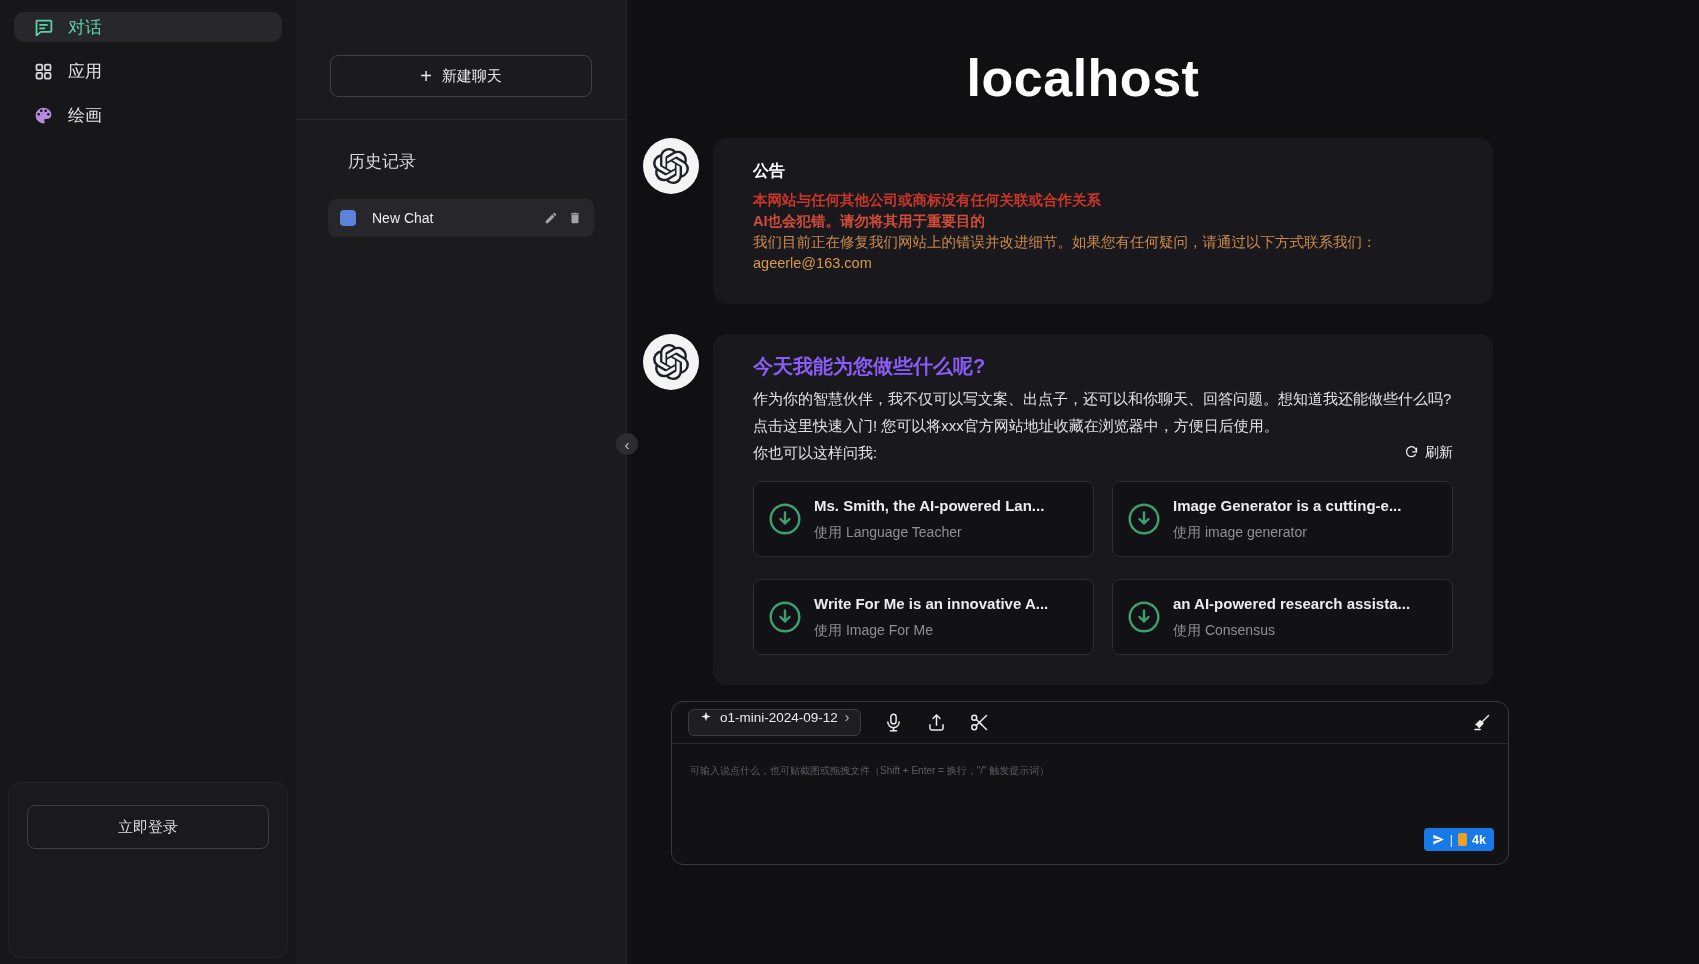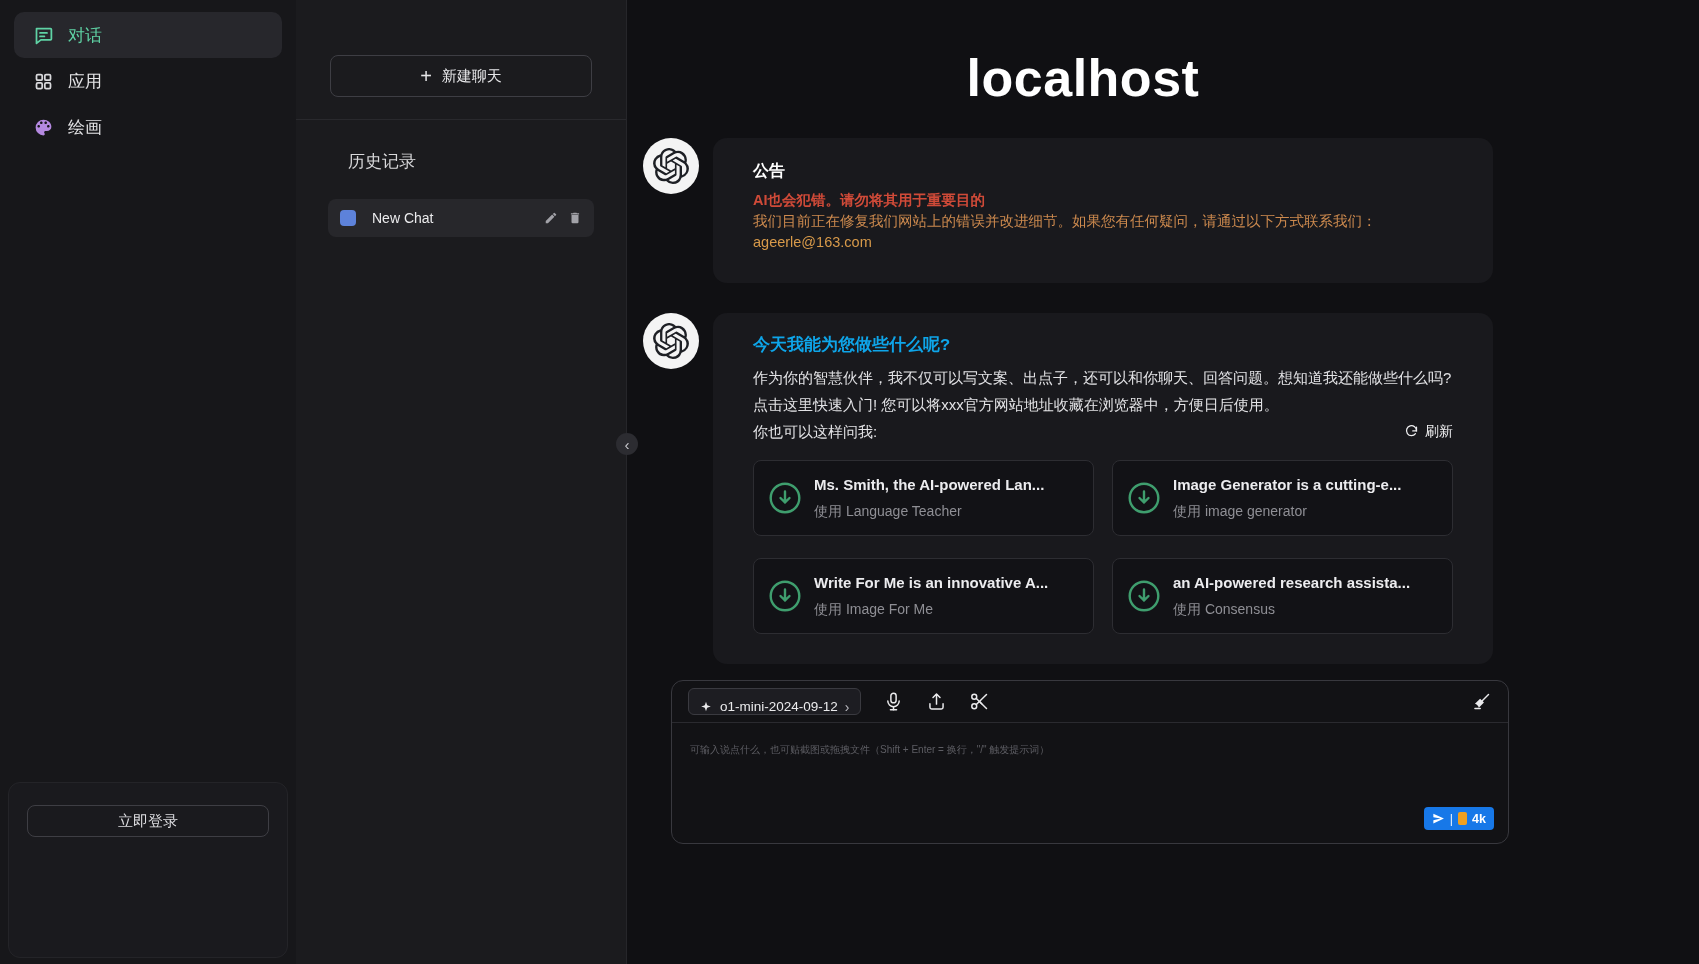--- a/index.html
+++ b/index.html
@@ -8,28 +8,28 @@
     --announce-orange:#cd8a4e; --email-orange:#d89a4a;
     --chat-blue:#5d82da; --badge-blue:#1778e8; --token-orange:#f0a020;
   }
   *{margin:0;padding:0;box-sizing:border-box;}
   html,body{width:1699px;height:964px;}
   body{background:#101013;font-family:"Liberation Sans",sans-serif;color:#e8e8ea;overflow:hidden;}
   .app{display:flex;width:100%;height:100%;}
 
   
   .sidebar{width:296px;background:#17171a;display:flex;flex-direction:column;padding:12px 14px 6px;}
-  .side-item{display:flex;align-items:center;gap:14px;height:46px;padding:0 18px;border-radius:10px;
-    color:#e4e4e6;font-size:17px;cursor:pointer;}
+  .side-item{display:flex;align-items:center;gap:14px;height:30px;padding:0 18px;border-radius:10px;
+    color:#e4e4e6;font-size:17px;cursor:pointer;margin-bottom:14px;}
   .side-item.active{background:#27272c;color:var(--accent-green,#5fd3a5);}
   .side-item .icon{width:22px;height:22px;display:flex;align-items:center;justify-content:center;}
   .side-item .icon svg{width:21px;height:21px;}
   .side-bottom{margin-top:auto;margin-left:-6px;margin-right:-6px;height:176px;background:#1a1a1e;
     border:1px solid #242428;border-radius:12px;padding:22px 18px;}
-  .login-btn{width:100%;height:32px;border:1px solid #3e3e44;border-radius:8px;background:transparent;
+  .login-btn{width:100%;height:44px;border:1px solid #3e3e44;border-radius:8px;background:transparent;
     color:#dedee2;font-size:15px;cursor:pointer;font-family:inherit;}
 
   
   .chatlist{width:330px;background:#1b1b1e;display:flex;flex-direction:column;}
   .newchat-wrap{padding:55px 34px 22px;border-bottom:1px solid #29292d;}
   .newchat-btn{width:100%;height:42px;border:1px solid #3e3e44;border-radius:8px;background:transparent;
     color:#e6e6e8;font-size:15px;display:flex;align-items:center;justify-content:center;gap:10px;
     cursor:pointer;font-family:inherit;}
   .plus{font-size:20px;line-height:1;color:#e6e6e8;}
   .history-header{margin:30px 0 26px 52px;font-size:17px;color:#d8d8da;}
@@ -54,40 +54,40 @@
     justify-content:center;flex-shrink:0;}
   .avatar svg{width:36px;height:36px;fill:#1e2025;}
   .bubble{width:780px;background:#19191d;border-radius:14px;padding:22px 40px 30px;font-size:14.5px;
     line-height:21px;}
   .ann-title{font-size:16px;font-weight:bold;color:#fff;margin-bottom:9px;}
   .ann-line1{color:var(--announce-red-bold,#c9352b);font-weight:bold;}
   .ann-line2{color:var(--announce-red,#cf4a38);font-weight:bold;}
   .ann-line3{color:var(--announce-orange,#cd8a4e);}
   .ann-email{color:var(--email-orange,#d89a4a);cursor:pointer;text-decoration:none;display:inline-block;}
 
-  .welcome-title{font-size:17px;font-weight:bold;color:#0ea5e9;margin-bottom:8px;font-family:Liberation Mono, monospace;}
+  .welcome-title{font-size:20px;font-weight:bold;color:#8b5cf6;margin-bottom:8px;}
   .welcome-body{color:#e2e2e5;font-size:15px;line-height:27px;}
   .ask-row{display:flex;justify-content:space-between;align-items:center;margin-top:3px;font-size:15px;
     color:#e2e2e5;}
   .refresh{display:flex;align-items:center;gap:6px;font-size:14px;color:#f0f0f2;cursor:pointer;}
   .refresh svg{width:15px;height:15px;stroke:#f0f0f2;fill:none;stroke-width:2;stroke-linecap:round;}
   .suggest-grid{display:grid;grid-template-columns:1fr 1fr;gap:22px 18px;margin-top:18px;}
   .suggest-card{background:#121216;border:1px solid #2d2d32;border-radius:8px;padding:14px;display:flex;
     gap:12px;align-items:center;cursor:pointer;min-width:0;}
   .suggest-icon{width:34px;height:34px;flex-shrink:0;}
   .suggest-texts{min-width:0;}
   .suggest-title{font-size:15px;font-weight:bold;color:#ececef;white-space:nowrap;overflow:hidden;
     margin-bottom:6px;line-height:20px;}
   .suggest-sub{font-size:14px;color:#8f8f95;line-height:20px;white-space:nowrap;overflow:hidden;}
 
   
   .composer{width:838px;margin:16px 0 0 28px;border:1px solid #38383e;border-radius:12px;background:#121215;}
   .composer-toolbar{height:42px;display:flex;align-items:center;gap:22px;padding:0 16px;
     border-bottom:1px solid #2a2a2f;}
-  .model-chip{display:flex;align-items:flex-end;gap:7px;height:27px;padding:0 10px;background:#1d1d22;
+  .model-chip{display:flex;align-items:flex-start;gap:7px;height:27px;padding:0 10px;background:#1d1d22;
     border:1px solid #3a3a40;border-radius:6px;color:#eaeaec;font-size:13.5px;cursor:pointer;
     font-family:inherit;}
   .model-chip svg{width:14px;height:14px;fill:#eaeaec;}
   .chev{color:#bcbcc2;font-size:14px;line-height:1;}
   .tool-btn{display:flex;cursor:pointer;background:none;border:none;padding:0;}
   .tool-btn svg{width:21px;height:21px;stroke:#eaeaec;fill:none;stroke-width:1.7;stroke-linecap:round;
     stroke-linejoin:round;}
   .tool-btn.right{margin-left:auto;}
   .composer-input{position:relative;height:120px;padding:16px 18px;cursor:text;}
   .placeholder{color:#5d5d63;font-size:10px;}
@@ -182,20 +182,21 @@
       <h1 class="page-title">localhost</h1>
 
       <div class="msg-row">
         <div class="avatar">
           <svg viewBox="0 0 24 24">
               <use href="#openai-logo"></use>
             </svg>
         </div>
         <div class="bubble">
           <div class="ann-title">公告</div>
+          <div class="ann-line1">本网站与任何其他公司或商标没有任何关联或合作关系</div>
           <div class="ann-line2">AI也会犯错。请勿将其用于重要目的</div>
           <div class="ann-line3">我们目前正在修复我们网站上的错误并改进细节。如果您有任何疑问，请通过以下方式联系我们：</div>
           <a class="ann-email">ageerle@163.com</a>
         </div>
       </div>
 
       <div class="msg-row">
         <div class="avatar">
           <svg viewBox="0 0 24 24">
               <use href="#openai-logo"></use>

